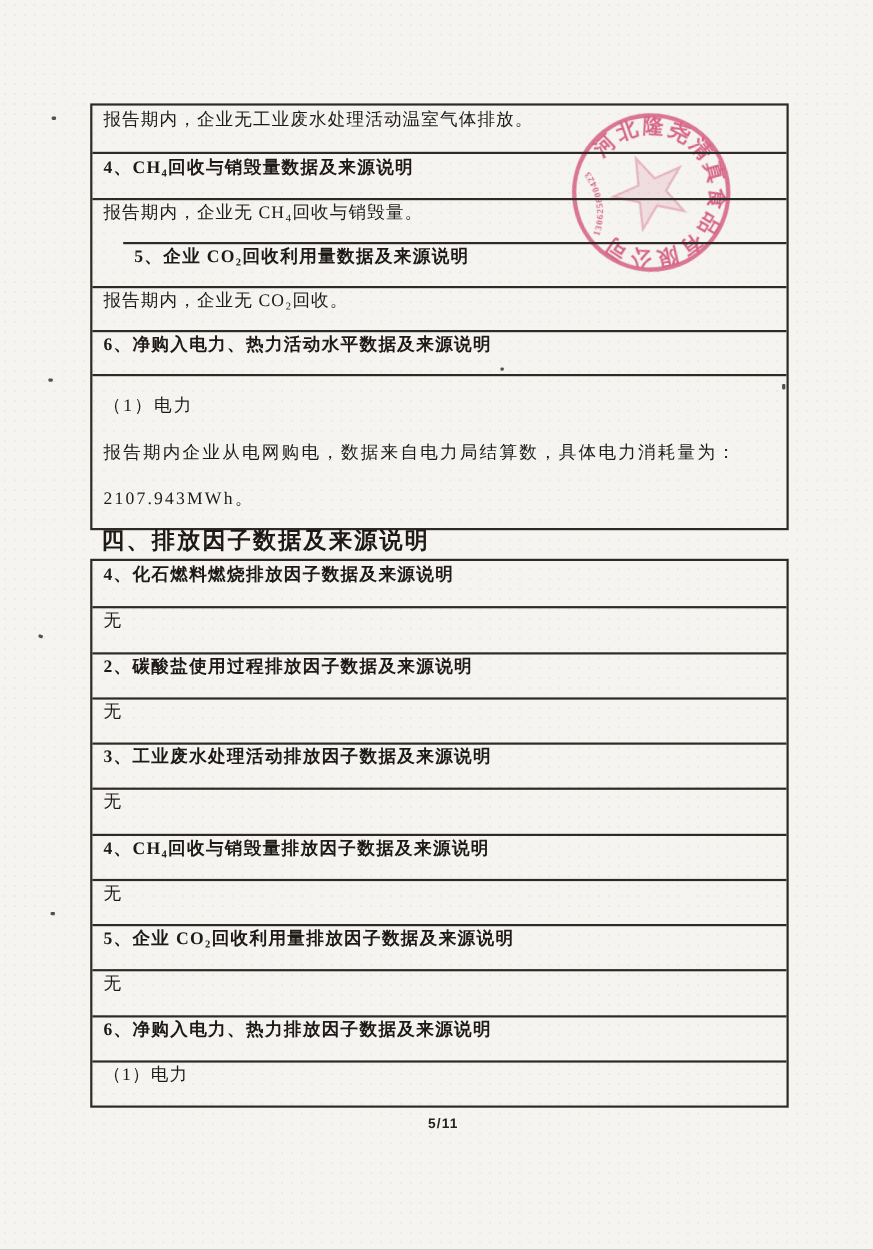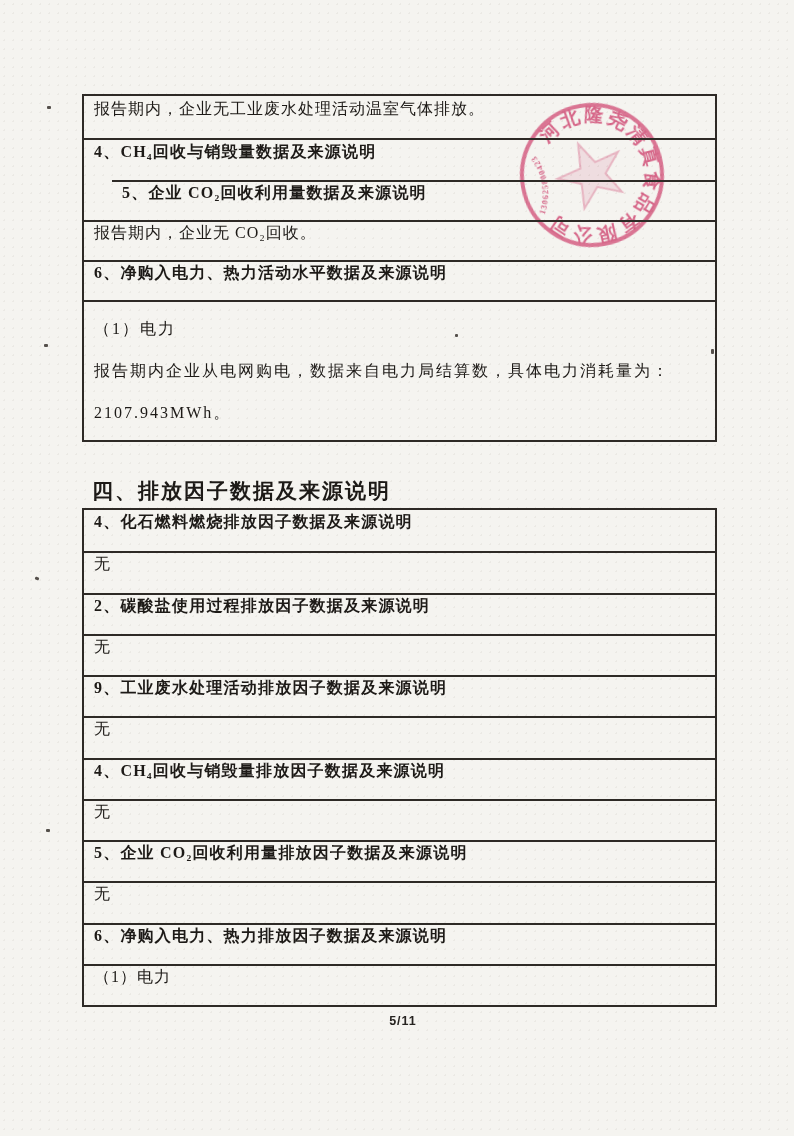--- a/index.html
+++ b/index.html
@@ -102,38 +102,39 @@
       <textPath href="#ring-text-path">河北隆尧清真食品有限公司</textPath>
     </text>
     <text font-size="8.5" letter-spacing="1" font-family="'DejaVu Sans Mono',monospace">
       <textPath href="#serial-path">130625800423</textPath>
     </text>
   </svg>
 
   <div class="table" id="table1">
       <div class="t-row" style="height: 42px;">报告期内，企业无工业废水处理活动温室气体排放。</div>
       <div class="t-row bold" style="height: 42px;">4、CH₄回收与销毁量数据及来源说明</div>
+      <div class="t-row" style="height: 40px;">报告期内，企业无 CH₄回收与销毁量。</div>
       <div class="t-row bold" style="height: 40px; margin-left: 28px;">5、企业 CO₂回收利用量数据及来源说明</div>
       <div class="t-row" style="height: 40px;">报告期内，企业无 CO₂回收。</div>
       <div class="t-row bold" style="height: 40px;">6、净购入电力、热力活动水平数据及来源说明</div>
       <div class="t-row multi">
         <div class="cell-line">（1）电力</div>
         <div class="cell-line">报告期内企业从电网购电，数据来自电力局结算数，具体电力消耗量为：</div>
         <div class="cell-line">2107.943MWh。</div>
       </div>
     </div>
 
   <div class="section-heading">四、排放因子数据及来源说明</div>
 
   <div class="table" id="table2">
       <div class="t-row bold" style="height: 41.25px;">4、化石燃料燃烧排放因子数据及来源说明</div>
       <div class="t-row" style="height: 41.25px;">无</div>
       <div class="t-row bold" style="height: 41.25px;">2、碳酸盐使用过程排放因子数据及来源说明</div>
       <div class="t-row" style="height: 41.25px;">无</div>
-      <div class="t-row bold" style="height: 41.25px;">9、工业废水处理活动排放因子数据及来源说明</div>
+      <div class="t-row bold" style="height: 41.25px;">3、工业废水处理活动排放因子数据及来源说明</div>
       <div class="t-row" style="height: 41.25px;">无</div>
       <div class="t-row bold" style="height: 41.25px;">4、CH₄回收与销毁量排放因子数据及来源说明</div>
       <div class="t-row" style="height: 41.25px;">无</div>
       <div class="t-row bold" style="height: 41.25px;">5、企业 CO₂回收利用量排放因子数据及来源说明</div>
       <div class="t-row" style="height: 41.25px;">无</div>
       <div class="t-row bold" style="height: 41.25px;">6、净购入电力、热力排放因子数据及来源说明</div>
       <div class="t-row" style="height: 41.25px;">（1）电力</div>
     </div>
 
   <div class="footer">5/11</div>

